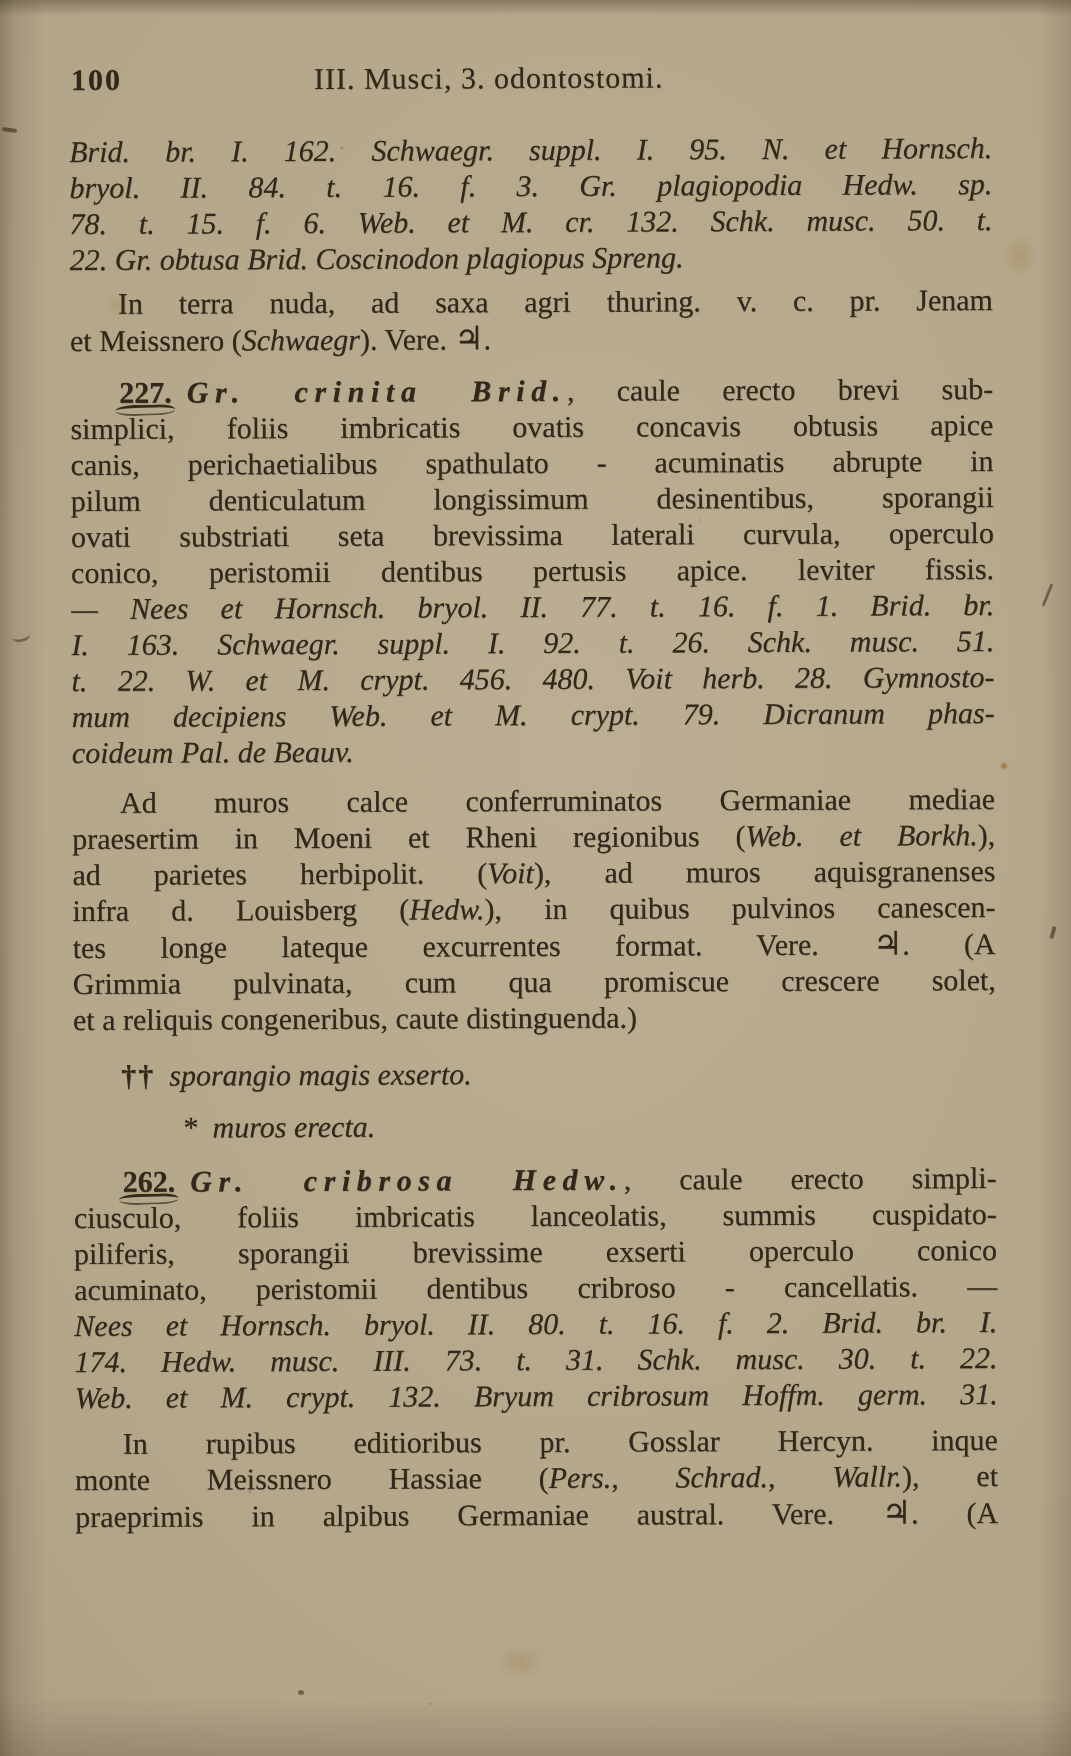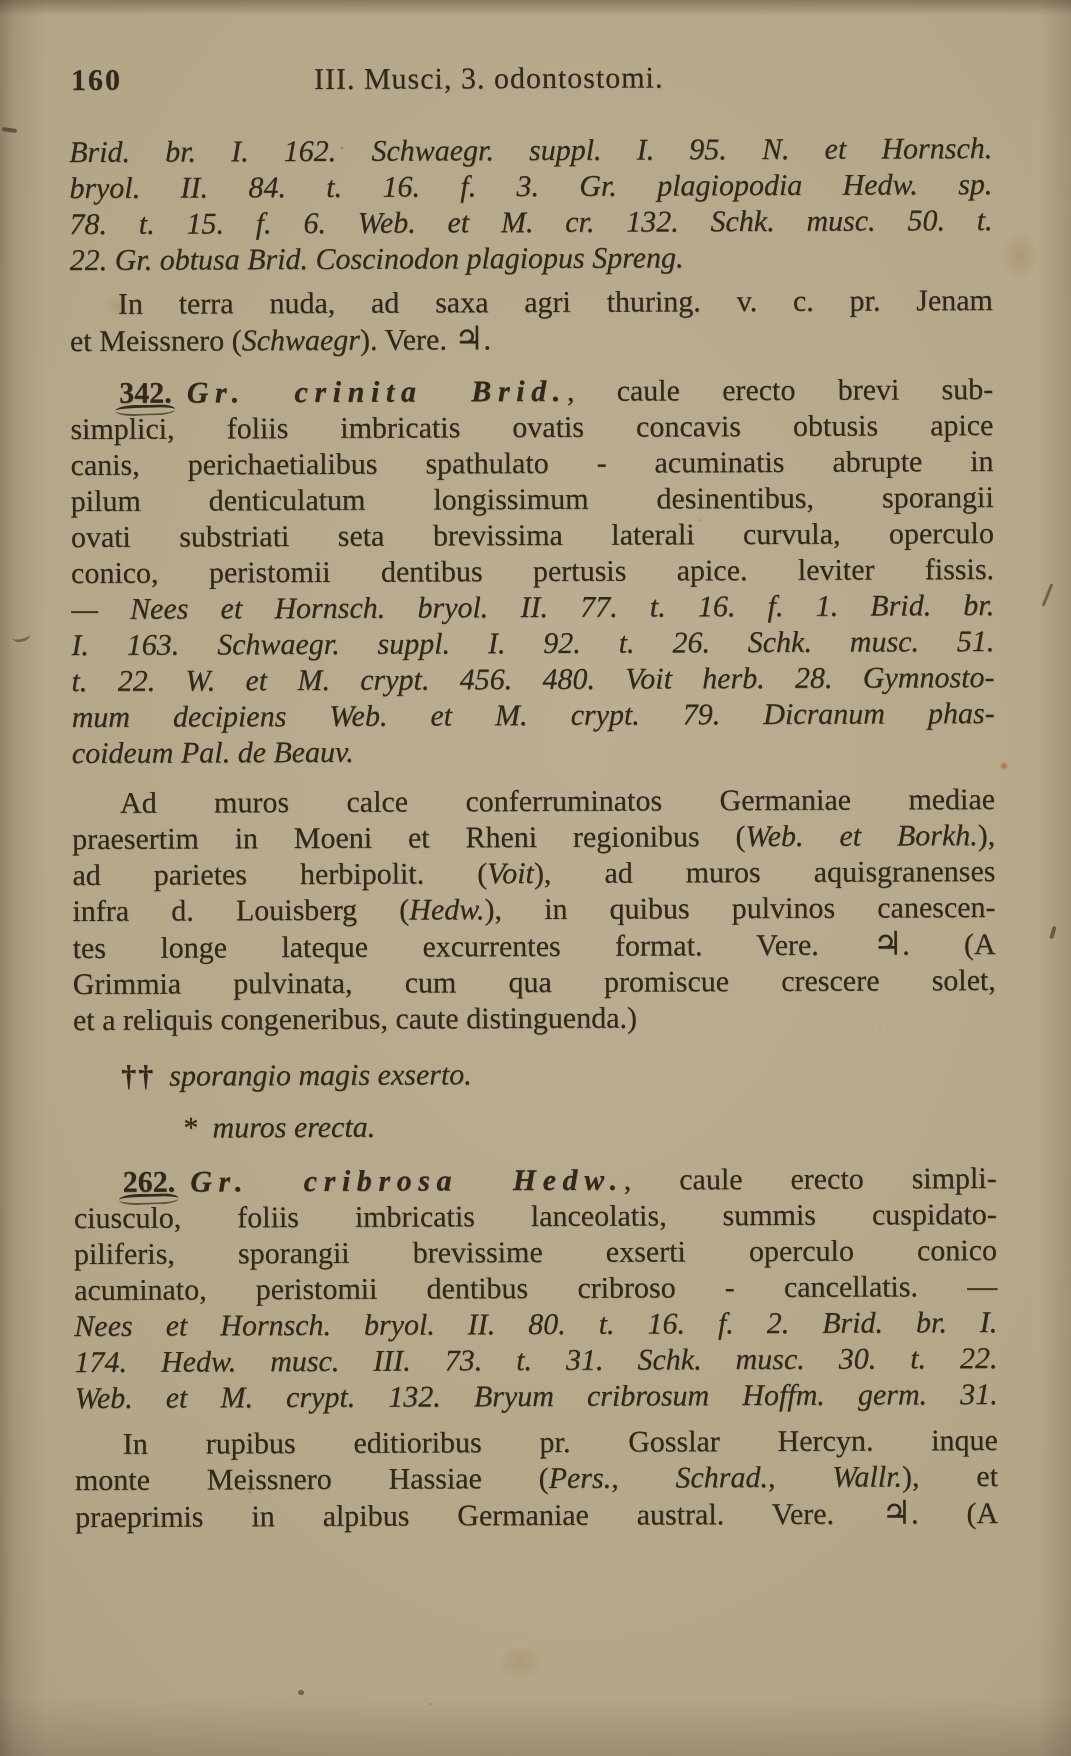--- a/index.html
+++ b/index.html
@@ -72,38 +72,38 @@
 <div class="sheet">
   <span class="blem b1"></span>
   <span class="blem b2"></span>
   <span class="blem b3"></span>
   <span class="blem b4"></span>
   <span class="blem b5"></span>
 
   <div class="textblock">
 
     <div class="pagehead">
-      <span class="pagenum">160</span>
+      <span class="pagenum">100</span>
       <span class="runtitle">III. Musci, 3. odontostomi.</span>
     </div>
 
     <p class="para it">
       <span class="l j">Brid. br. I. 162. Schwaegr. suppl. I. 95. N. et Hornsch.</span>
       <span class="l j">bryol. II. 84. t. 16. f. 3. Gr. plagiopodia Hedw. sp.</span>
       <span class="l j">78. t. 15. f. 6. Web. et M. cr. 132. Schk. musc. 50. t.</span>
       <span class="l">22. Gr. obtusa Brid. Coscinodon plagiopus Spreng.</span>
     </p>
 
     <p class="para mt8">
       <span class="l j ind">In terra nuda, ad saxa agri thuring. v. c. pr. Jenam</span>
       <span class="l"><span>et Meissnero (</span><span class="it">Schwaegr</span><span>). Vere. </span><span class="sym">♃</span><span>.</span></span>
     </p>
 
     <p class="para mt16">
-      <span class="l j ind"><span class="spnum">342.</span><span class="spname">Gr. crinita Brid.</span><span>, caule erecto brevi sub-</span></span>
+      <span class="l j ind"><span class="spnum">227.</span><span class="spname">Gr. crinita Brid.</span><span>, caule erecto brevi sub-</span></span>
       <span class="l j">simplici, foliis imbricatis ovatis concavis obtusis apice</span>
       <span class="l j">canis, perichaetialibus spathulato - acuminatis abrupte in</span>
       <span class="l j">pilum denticulatum longissimum desinentibus, sporangii</span>
       <span class="l j">ovati substriati seta brevissima laterali curvula, operculo</span>
       <span class="l j">conico, peristomii dentibus pertusis apice. leviter fissis.</span>
       <span class="l j it">— Nees et Hornsch. bryol. II. 77. t. 16. f. 1. Brid. br.</span>
       <span class="l j it">I. 163. Schwaegr. suppl. I. 92. t. 26. Schk. musc. 51.</span>
       <span class="l j it">t. 22. W. et M. crypt. 456. 480. Voit herb. 28. Gymnosto-</span>
       <span class="l j it">mum decipiens Web. et M. crypt. 79. Dicranum phas-</span>
       <span class="l it">coideum Pal. de Beauv.</span>

